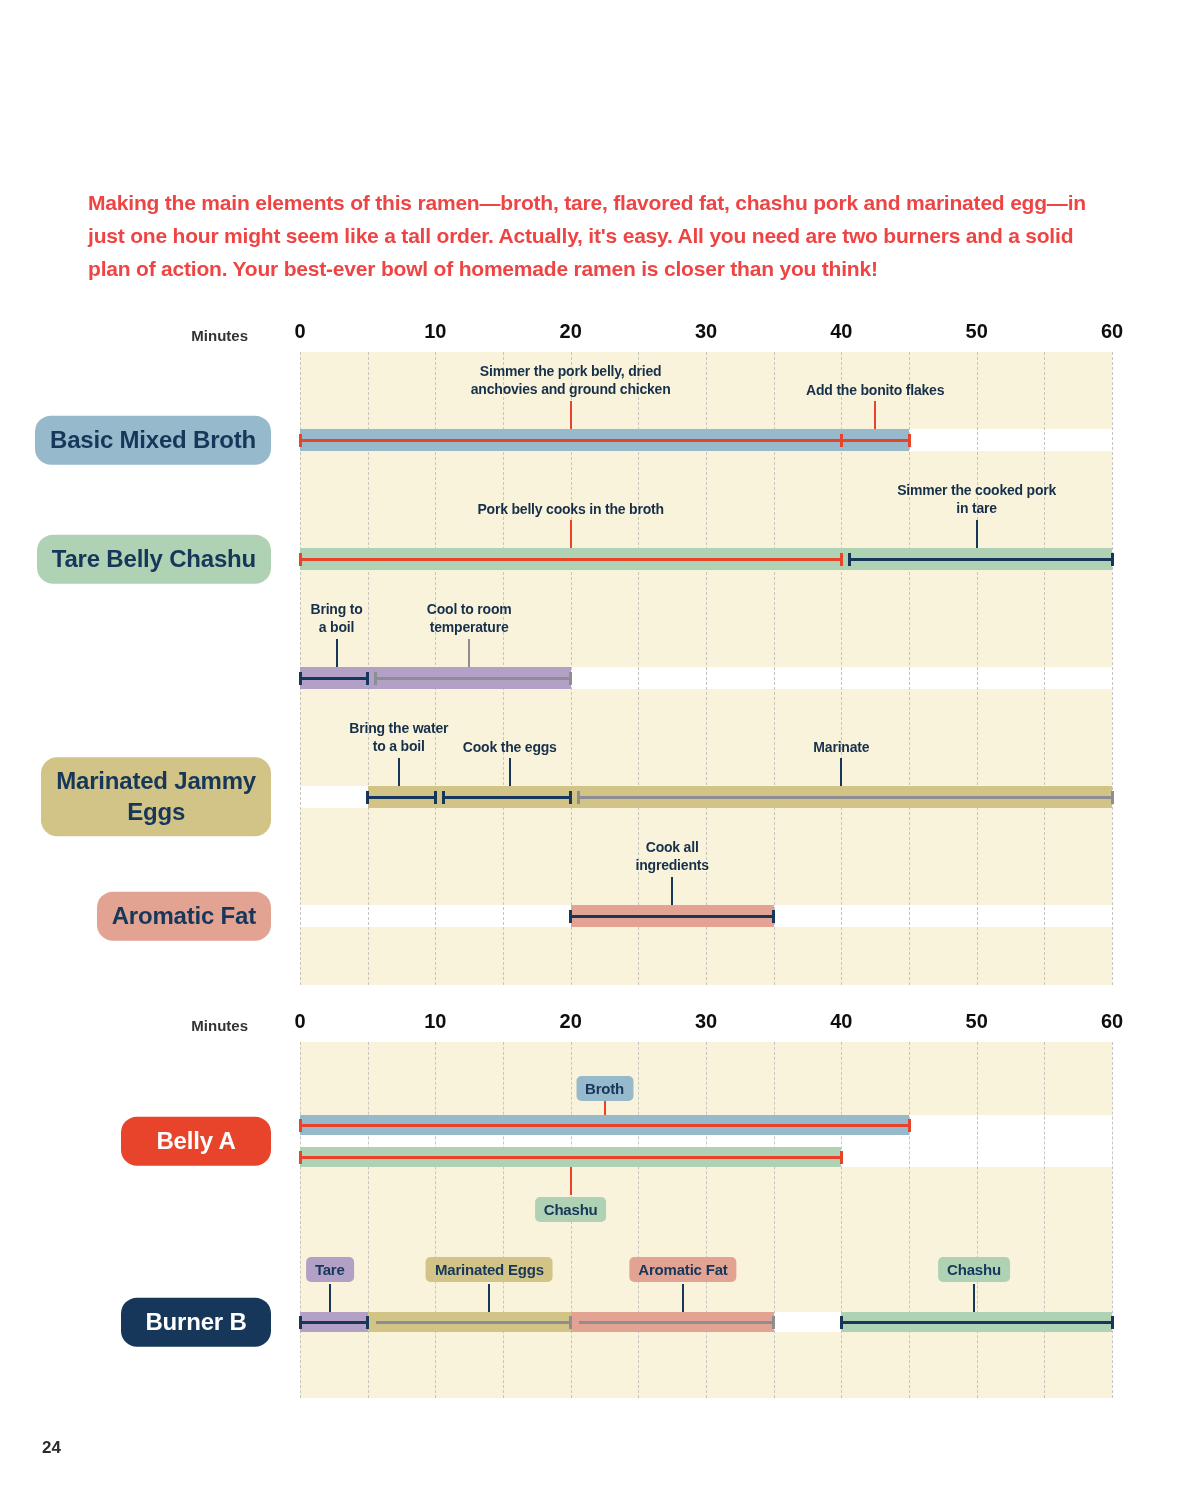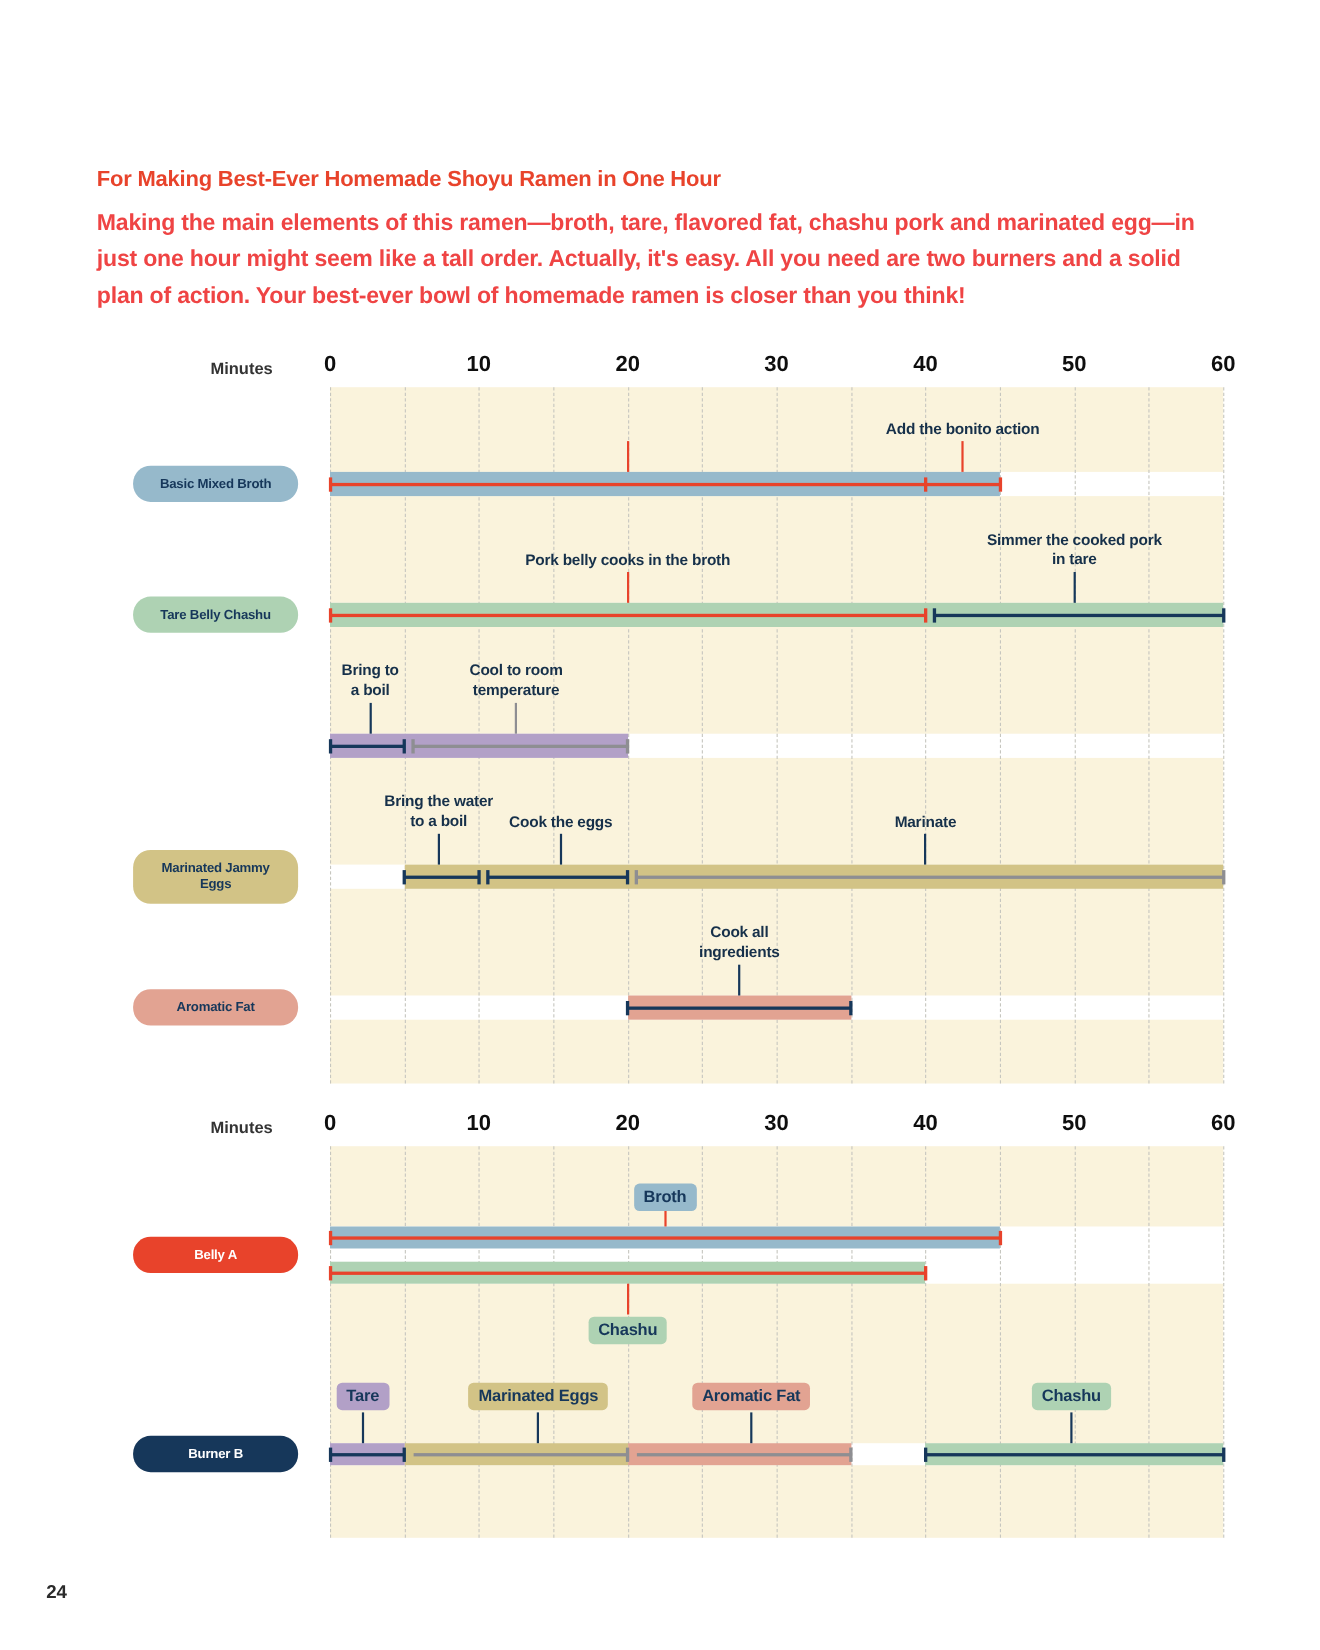--- a/index.html
+++ b/index.html
@@ -19,21 +19,21 @@
   #chart0 { top:305px; height:690px; }
   #chart1 { top:995px; height:420px; }
 
   .ax-label { position:absolute; transform:translateX(-100%); font-size:15px; font-weight:700; color:#333; }
   .ax-num   { position:absolute; transform:translateX(-50%); font-size:20px; font-weight:700; color:#0e0e0e; }
   .plot-bg  { position:absolute; background:var(--cream,#faf3dc); }
   .strip    { position:absolute; background:#ffffff; }
   .grid     { position:absolute; width:0; border-left:1px dashed #c6c6bf; }
 
   .row-label { position:absolute; transform:translateY(-50%); border-radius:16px; padding:9px 15px;
-               min-width:150px; font-size:12px; font-weight:800; color:var(--navy,#16375a);
+               min-width:150px; font-size:24px; font-weight:800; color:var(--navy,#16375a);
                text-align:center; line-height:1.28; letter-spacing:-0.2px; }
   .row-label.light { color:#ffffff; }
 
   .bar    { position:absolute; }
   .hline  { position:absolute; height:3px; }
   .vtick  { position:absolute; width:3px; height:13px; }
   .leader { position:absolute; width:2px; }
 
   .note { position:absolute; text-align:center; font-size:14px; font-weight:700;
           color:#16304a; line-height:1.32; white-space:nowrap; letter-spacing:-0.2px; }
@@ -41,21 +41,20 @@
 
   .chipnote { position:absolute; border-radius:5px; padding:4px 9px; font-size:15px; font-weight:700;
               color:var(--navy,#16375a); white-space:nowrap; letter-spacing:-0.2px; }
   .chipnote.above { transform:translate(-50%,-100%); }
   .chipnote.below { transform:translateX(-50%); }
 </style>
 </head>
 <body>
 
 <div class="page">
-  <div class="subtitle">For Making Best-Ever Homemade Shoyu Ramen in One Hour</div>
   <p class="intro">Making the main elements of this ramen—broth, tare, flavored fat, chashu pork and marinated egg—in just one hour might seem like a tall order. Actually, it's easy. All you need are two burners and a solid plan of action. Your best-ever bowl of homemade ramen is closer than you think!</p>
 
   <div class="chart" id="chart0">
       <div class="ax-label" style="left: 248px; top: 22px;">Minutes</div>
       <div class="ax-num" style="left: 300px; top: 15px;">0</div>
       <div class="ax-num" style="left: 435.333px; top: 15px;">10</div>
       <div class="ax-num" style="left: 570.667px; top: 15px;">20</div>
       <div class="ax-num" style="left: 706px; top: 15px;">30</div>
       <div class="ax-num" style="left: 841.333px; top: 15px;">40</div>
       <div class="ax-num" style="left: 976.667px; top: 15px;">50</div>
@@ -79,22 +78,23 @@
       <div class="grid" style="left: 976.667px; top: 47px; height: 633px;"></div>
       <div class="grid" style="left: 1044.33px; top: 47px; height: 633px;"></div>
       <div class="grid" style="left: 1112px; top: 47px; height: 633px;"></div>
       <div class="row-label" style="right: 913px; top: 135px; background: rgb(150, 185, 203);">Basic Mixed Broth</div>
       <div class="bar" style="left: 300px; top: 124px; width: 609px; height: 22px; background: rgb(150, 185, 203);"></div>
       <div class="hline" style="left: 300px; top: 133.5px; width: 609px; background: rgb(232, 67, 43);"></div>
       <div class="vtick" style="left: 298.5px; top: 128.5px; background: rgb(232, 67, 43);"></div>
       <div class="vtick" style="left: 839.833px; top: 128.5px; background: rgb(232, 67, 43);"></div>
       <div class="vtick" style="left: 907.5px; top: 128.5px; background: rgb(232, 67, 43);"></div>
       <div class="leader" style="left: 569.667px; top: 96px; height: 28px; background: rgb(232, 67, 43);"></div>
+      <div class="note above" style="left: 570.667px; top: 94px;">Simmer the pork belly, dried<br>anchovies and ground chicken</div>
       <div class="leader" style="left: 874.167px; top: 96px; height: 28px; background: rgb(232, 67, 43);"></div>
-      <div class="note above" style="left: 875.167px; top: 94px;">Add the bonito action</div>
+      <div class="note above" style="left: 875.167px; top: 94px;">Add the bonito flakes</div>
       <div class="row-label" style="right: 913px; top: 254px; background: rgb(174, 210, 179);">Tare Belly Chashu</div>
       <div class="bar" style="left: 300px; top: 243px; width: 812px; height: 22px; background: rgb(174, 210, 179);"></div>
       <div class="hline" style="left: 300px; top: 252.5px; width: 541.333px; background: rgb(232, 67, 43);"></div>
       <div class="vtick" style="left: 298.5px; top: 247.5px; background: rgb(232, 67, 43);"></div>
       <div class="vtick" style="left: 839.833px; top: 247.5px; background: rgb(232, 67, 43);"></div>
       <div class="hline" style="left: 849.453px; top: 252.5px; width: 262.547px; background: rgb(22, 55, 90);"></div>
       <div class="vtick" style="left: 847.953px; top: 247.5px; background: rgb(22, 55, 90);"></div>
       <div class="vtick" style="left: 1110.5px; top: 247.5px; background: rgb(22, 55, 90);"></div>
       <div class="leader" style="left: 569.667px; top: 215px; height: 28px; background: rgb(232, 67, 43);"></div>
       <div class="note above" style="left: 570.667px; top: 213px;">Pork belly cooks in the broth</div>

